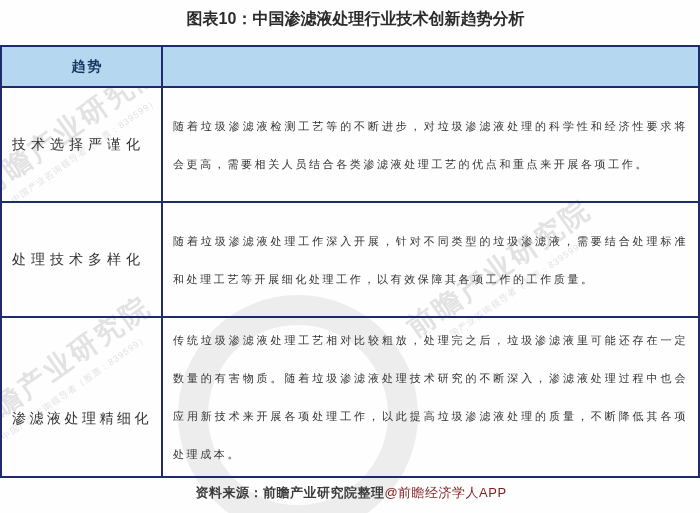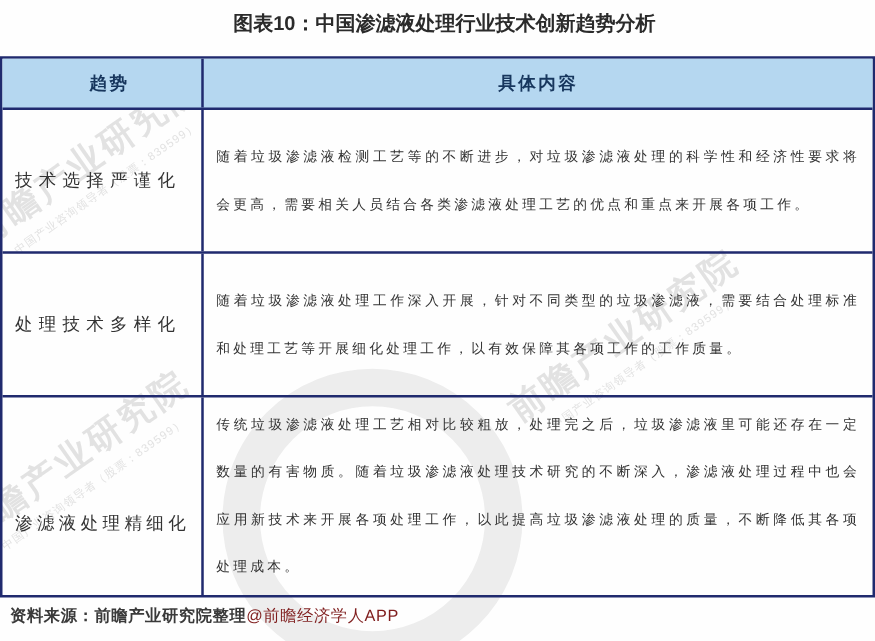--- a/index.html
+++ b/index.html
@@ -116,21 +116,21 @@
     line-height: 38px;
     text-align: justify;
     width: 100%;
   }
 
   
   .footer {
     position: absolute;
     left: 8px; right: 6px; top: 484px;
     display: flex;
-    justify-content: flex-start;
+    justify-content: center;
     align-items: center;
     font-size: 13px;
     z-index: 2;
   }
   .footer .source { color: #3a3a3a; font-weight: bold; letter-spacing: 0.5px; }
   .footer .credit { color: #7f1d1d; letter-spacing: 0.5px; }
 </style>
 </head>
 <body>
 
@@ -148,21 +148,20 @@
     <div class="wm-main">前瞻产业研究院</div>
     <div class="wm-sub">中国产业咨询领导者（股票：839599）</div>
   </div>
   <div class="wm-ring"></div>
 
   <div class="title">图表10：中国渗滤液处理行业技术创新趋势分析</div>
 
   <div class="table">
     <div class="row header-row">
       <div class="col-trend col-cell header-cell">趋势</div>
-      <div class="col-content header-cell">具体内容</div>
     </div>
 
     <div class="row body-row-1 row-1">
       <div class="col-trend">
         <div class="trend-label">技术选择严谨化</div>
       </div>
       <div class="col-content">
         <div class="content-text">随着垃圾渗滤液检测工艺等的不断进步，对垃圾渗滤液处理的科学性和经济性要求将会更高，需要相关人员结合各类渗滤液处理工艺的优点和重点来开展各项工作。</div>
       </div>
     </div>

